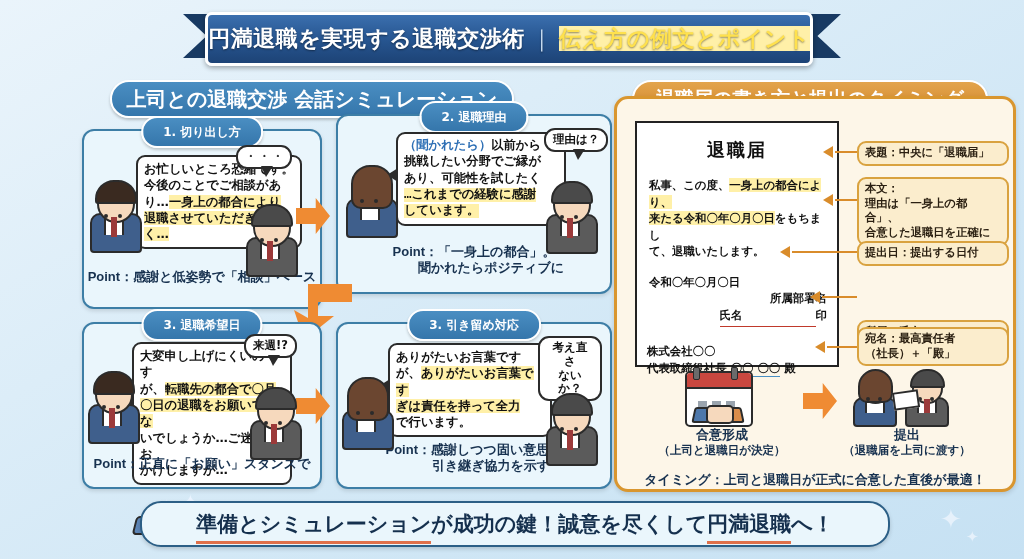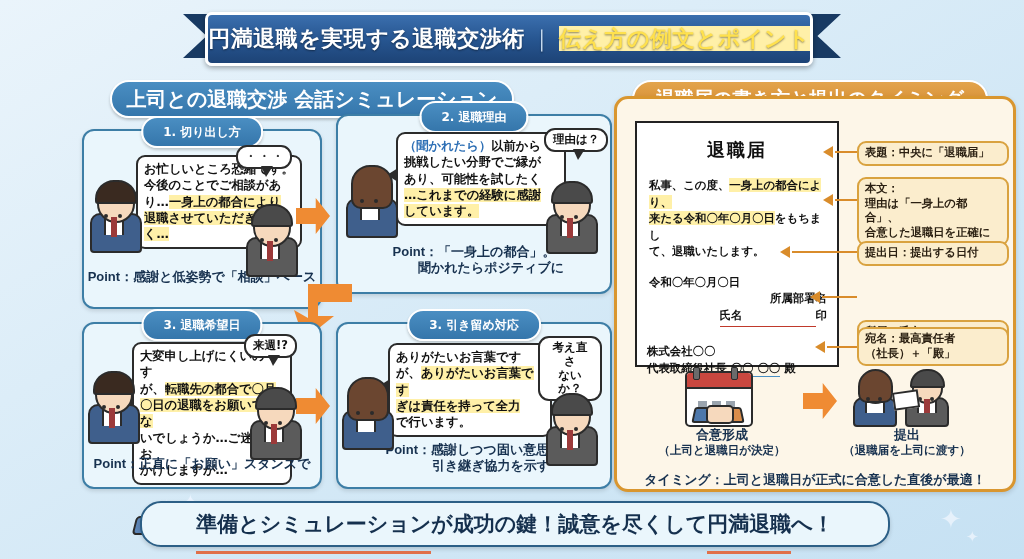--- a/index.html
+++ b/index.html
@@ -215,21 +215,21 @@
   
   #banner{
     left:140px;top:501px;width:746px;height:42px;
     background:#eaf6fc;border:2.5px solid #2c5f86;border-radius:21px;
     display:flex;align-items:center;justify-content:center;
     box-shadow:0 2px 4px rgba(0,0,0,.16);
   }
   #banner .t{
     font-size:21px;font-weight:bold;color:#15304e;white-space:nowrap;
   }
-  #banner .u{border-bottom:3px solid #e0704a;padding-bottom:15px;}
+  #banner .u{border-bottom:3px solid #e0704a;padding-bottom:5px;}
   #bhand{left:132px;top:500px;width:62px;height:46px;}
   #bhand .a{position:absolute;left:2px;top:16px;width:30px;height:15px;background:#5d86b8;
       border:2px solid #2b2b2b;border-radius:4px;transform:skewX(-14deg);}
   #bhand .b{position:absolute;right:0;top:16px;width:30px;height:15px;background:#5d86b8;
       border:2px solid #2b2b2b;border-radius:4px;transform:skewX(14deg);}
   #bhand .c{position:absolute;left:14px;top:13px;width:34px;height:20px;background:#f6d9bd;
       border:2px solid #2b2b2b;border-radius:7px;}
   .spark{position:absolute;color:#eaf4ff;font-size:16px;}
 
   #sp1{left:160px;top:496px;}
@@ -296,21 +296,21 @@
   <div class="panel-title">2. 退職理由</div>
 
   <div class="person" style="left:6px;top:42px;">
     <div class="body navy"></div>
       <div class="shirt"></div>
     <div class="head"></div>
       <div class="hair long"></div>
     <div class="eyes"><i></i><i></i></div>
   </div>
 
-  <div class="bubble tail-left" style="left:58px;top:16px;width:154px;">
+  <div class="bubble tail-left" style="left:58px;top:16px;width:154px;font-family:Liberation Mono, monospace;">
     <div><span class="blu">（聞かれたら）</span><span>以前から</span></div>
     <div>挑戦したい分野でご縁が</div>
     <div>あり、可能性を試したく</div>
     <div><span class="hl">…これまでの経験に感謝</span></div>
     <div><span class="hl">しています。</span></div>
   </div>
 
   <div class="minibub" style="left:206px;top:12px;">
     <span>理由は？</span>
     <span class="pin"></span>

